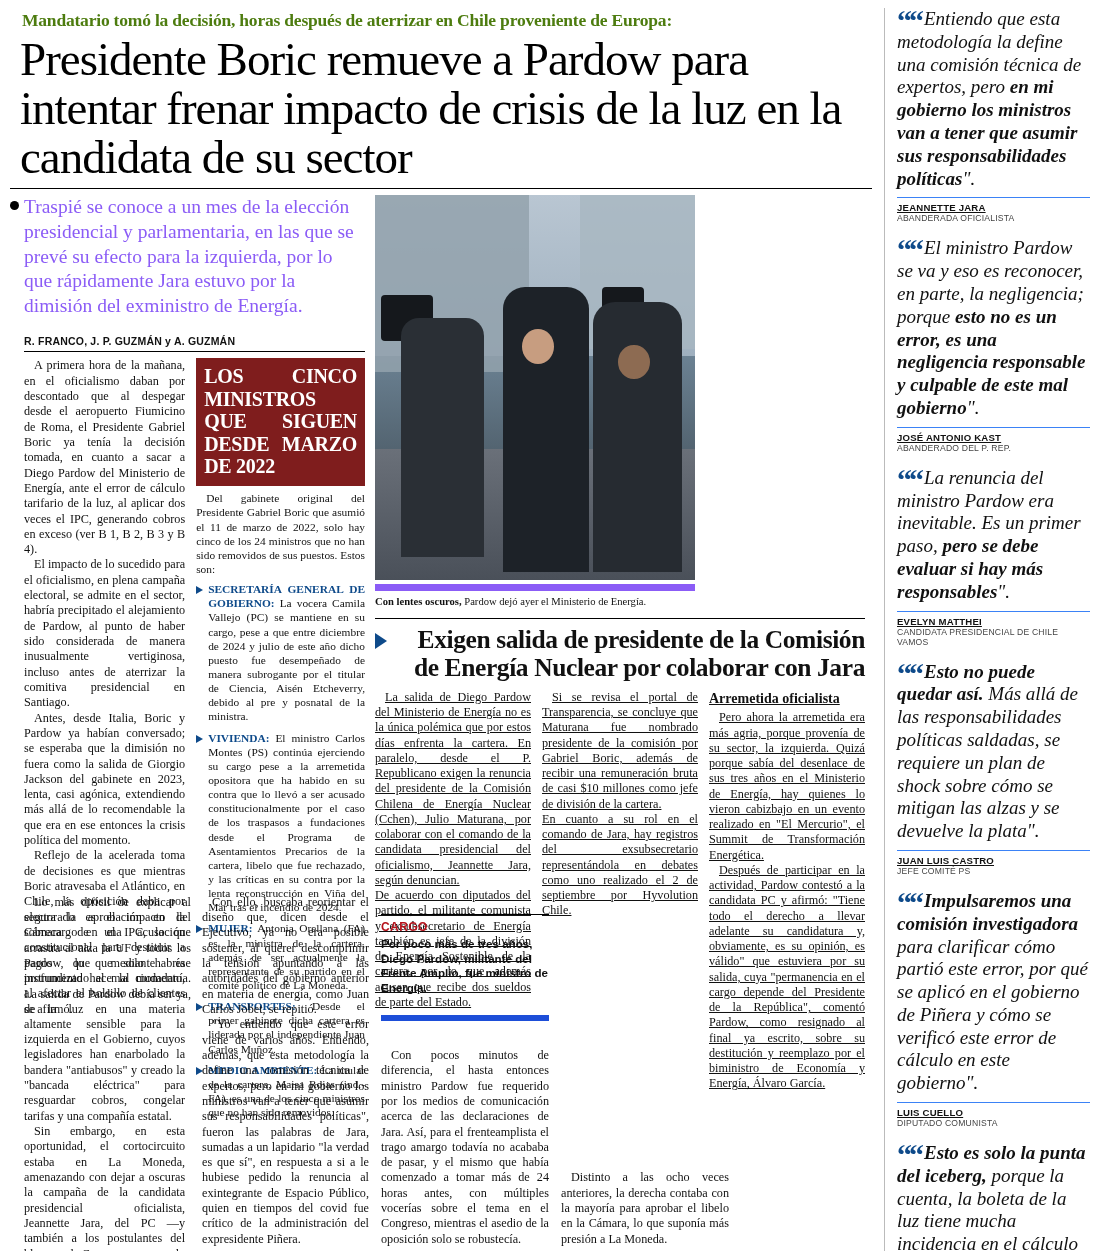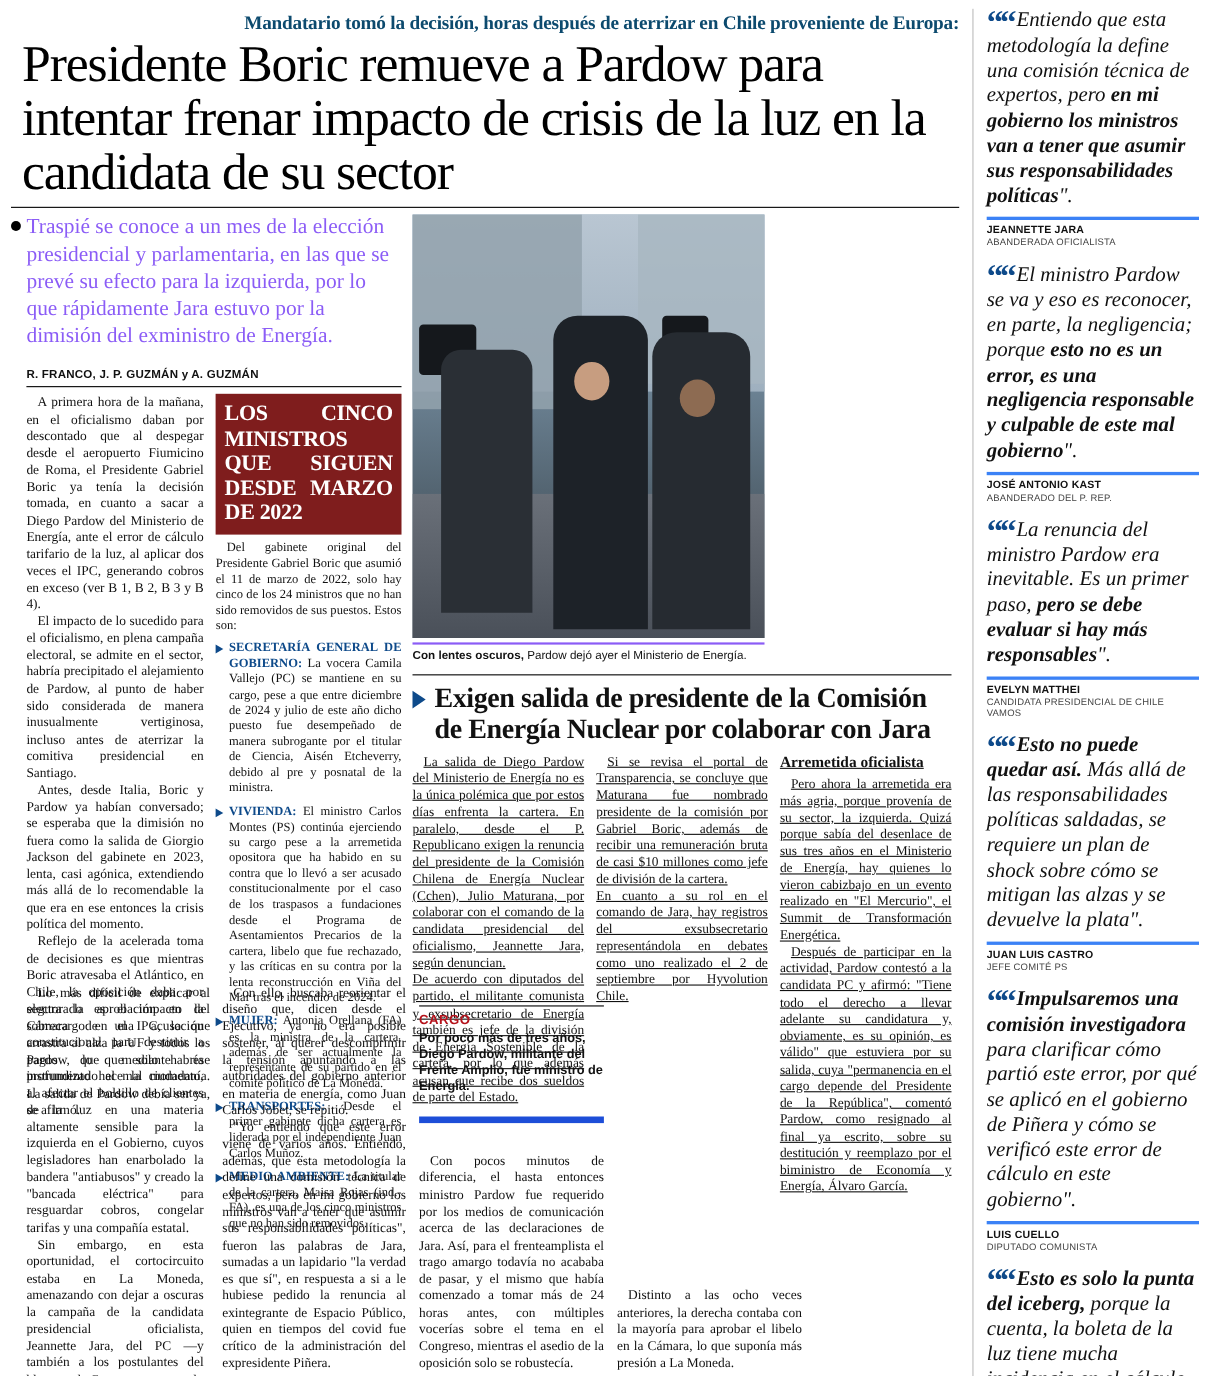--- a/index.html
+++ b/index.html
@@ -24,24 +24,23 @@
   .main {
     width: 875px;
     padding-right: 12px;
     border-right: 1px solid #bbb;
     position: relative;
   }
   .kicker {
     font-family: "Liberation Serif", serif;
     font-size: 17.5px;
     font-weight: bold;
-    color: #0c4a6e;
+    color: #4d7c0f;
     letter-spacing: -0.2px;
     margin: 2px 0 2px 12px;
-    text-align: right;
   }
   .headline {
     font-family: "Liberation Serif", serif;
     font-weight: normal;
     font-size: 47px;
     line-height: 1.04;
     letter-spacing: -1px;
     margin: 4px 0 6px 10px;
     color: #000;
   }
@@ -122,43 +121,43 @@
   .photo .bldg2 { position:absolute; right:0; top:0; width:36%; height:40%; background:#a8b6c1; opacity:.8; }
   .photo .ground { position:absolute; left:0; right:0; bottom:0; height:34%; background:linear-gradient(180deg,#6a7079,#4a5059); }
   .photo .fig1 { position:absolute; left:8%; bottom:6%; width:26%; height:62%; background:#2a2f35; border-radius:18px 18px 0 0; }
   .photo .fig2 { position:absolute; left:40%; bottom:2%; width:27%; height:74%; background:#1d2228; border-radius:22px 22px 0 0; }
   .photo .fig3 { position:absolute; right:4%; bottom:2%; width:28%; height:70%; background:#262b31; border-radius:22px 22px 0 0; }
   .photo .cam { position:absolute; left:2%; top:26%; width:16%; height:12%; background:#15181c; border-radius:4px; }
   .photo .cam2 { position:absolute; right:16%; top:24%; width:13%; height:10%; background:#15181c; border-radius:4px; }
   .photo .head1 { position:absolute; left:46%; bottom:56%; width:10%; height:9%; background:#c79d80; border-radius:50%; }
   .photo .head2 { position:absolute; right:14%; bottom:52%; width:10%; height:9%; background:#8d6b52; border-radius:50%; }
   .caption {
-    font-family: Liberation Sans, sans-serif;
+    font-family: Liberation Serif, serif;
     font-size: 10.6px;
     line-height: 1.25;
     padding-top: 4px;
-    border-top: 2px solid #8b5cf6;
+    border-top: 7px solid #8b5cf6;
     margin-top: 4px;
   }
   .caption b { font-weight: bold; }
 
   
   .sec2 { margin-top: 10px; }
   .sec2-head {
     display: flex; gap: 8px; align-items: flex-start;
     border-top: 1px solid #000; padding-top: 7px;
   }
   .sec2-mark {
     width: 0; height: 0; margin-top: 7px;
     border-left: 12px solid #0e4a8a;
     border-top: 8px solid transparent;
     border-bottom: 8px solid transparent;
   }
   .sec2-title {
-    font-size: 25.5px; line-height: 1.1; font-weight: bold; letter-spacing: -0.4px;
+    font-size: 25.5px; line-height: 1.1; font-weight: bold; letter-spacing: -0.4px; text-align: right;
   }
   .sec2-cols { display: flex; gap: 11px; margin-top: 8px; text-decoration: underline; }
   .sec2-col { width: 168px; font-size: 12.2px; line-height: 1.25; text-align: justify; }
   .sec2-col p { margin: 0; text-indent: 10px; }
 
   .cargo-box { margin-top: 8px; border-top: 1px solid #000; border-bottom: 6px solid #1d4ed8; padding: 5px 0 20px 0; }
   .cargo-title { color: #b5121b; font-family: "Liberation Sans", sans-serif; font-weight: bold; font-size: 12px; letter-spacing: .4px; }
   .cargo-text { font-family: "Liberation Sans", sans-serif; font-weight: bold; font-size: 11.6px; line-height: 1.25; margin-top: 3px; }
 
   .arremetida { font-weight: bold; font-size: 14px; margin: 0 0 3px 0; }
@@ -177,21 +176,21 @@
     font-family: "Liberation Serif", serif;
     font-style: italic;
     font-size: 19px;
     line-height: 1.2;
     display: inline;
   }
   .qtext b { font-weight: bold; font-style: italic; }
   .qname {
     font-family: "Liberation Sans", sans-serif;
     font-weight: bold; font-size: 9.6px; letter-spacing: .2px;
-    margin-top: 7px; border-top: 3px solid #3b82f6; padding-top: 4px;
+    margin-top: 7px; border-top: 1px solid #3b82f6; padding-top: 4px; text-decoration: underline;
   }
   .qrole {
     font-family: "Liberation Sans", sans-serif;
     font-size: 8.6px; color: #444; letter-spacing: .2px;
   }
 </style>
 </head>
 <body>
 
 <div class="page">

